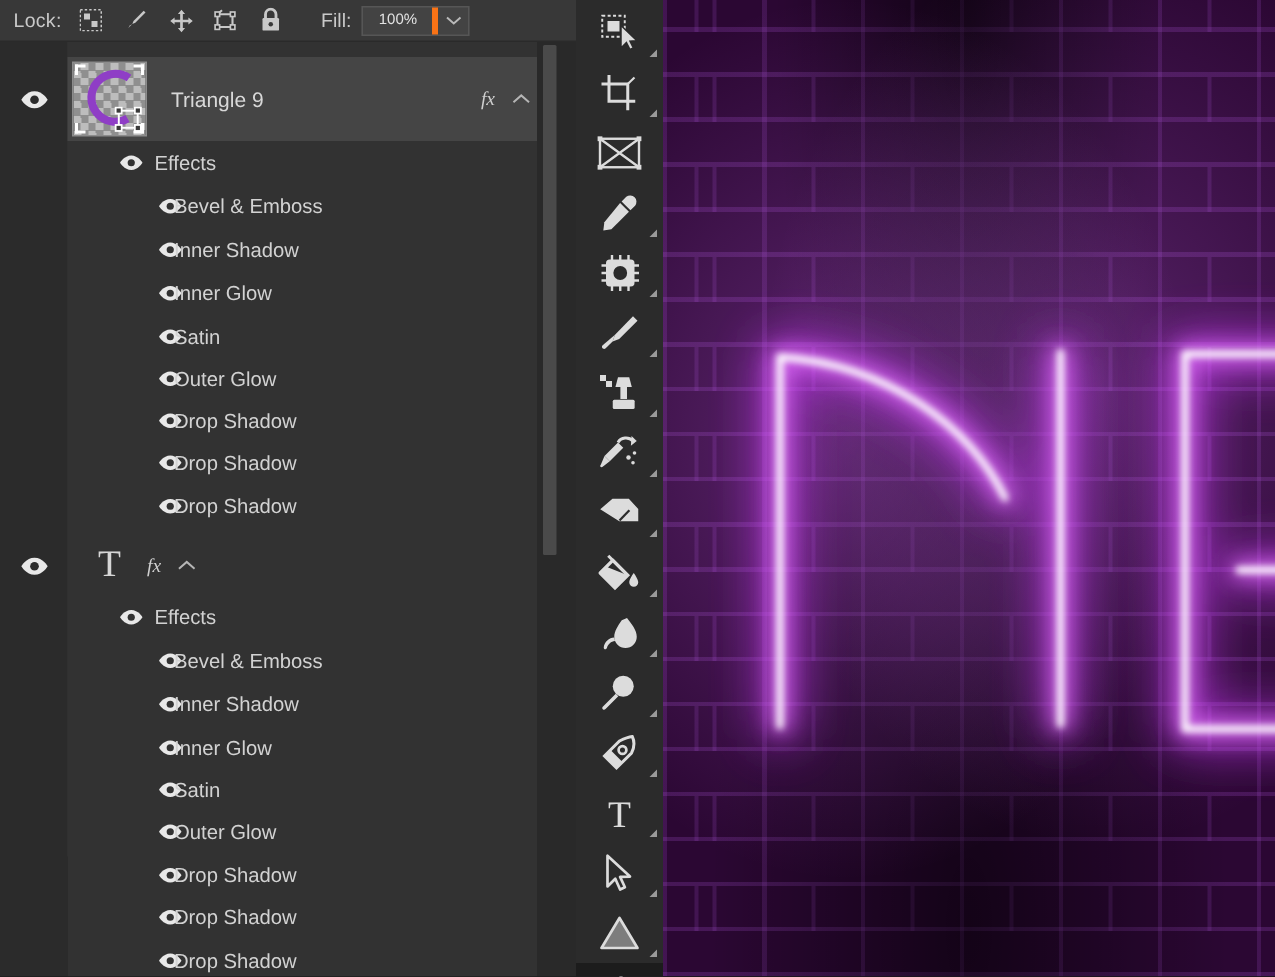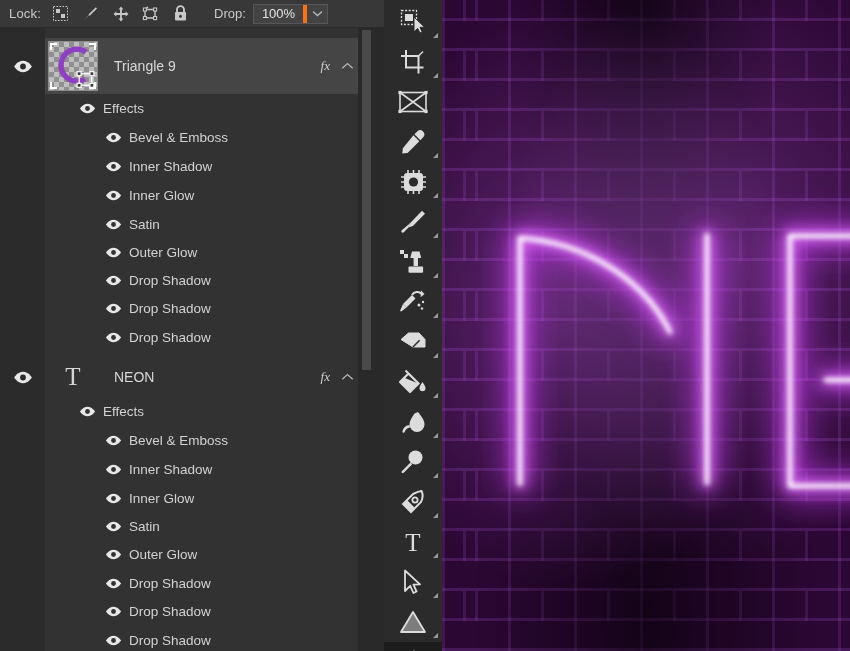--- a/index.html
+++ b/index.html
@@ -65,21 +65,21 @@
     display: flex; align-items: center;
     margin-left: 24px;
   }
   .fill-label { color: #c9c9c9; font-size: 13px; margin-right: 7px; }
   .fill-box {
     display: flex; align-items: stretch;
     height: 20px; background: #434343;
     border: 1px solid #565656;
   }
   .fill-value {
-    color: #e2e2e2; font-size: 13px;
+    color: #e2e2e2; font-size: 10px;
     padding: 0 8px; line-height: 18px;
     min-width: 50px; text-align: center;
     border-right: 4px solid #f97316;
   }
   .fill-caret {
     width: 20px; display: flex;
     align-items: center; justify-content: center;
     cursor: pointer;
   }
 
@@ -162,21 +162,21 @@
   }
   .fx-label {
     position: absolute; top: 0; height: 28px;
     display: flex; align-items: center;
     color: #d2d2d2; font-size: 13.5px;
     white-space: nowrap;
   }
   .fx-row.group .fx-eye { left: 72px; }
   .fx-row.group .fx-label { left: 103px; }
   .fx-row.item .fx-eye { left: 98px; }
-  .fx-row.item .fx-label { left: 129px; }
+  .fx-row.item .fx-label { left: 116px; }
 
   
   .toolbar {
     position: absolute; left: 384px; top: 0;
     width: 58px; height: 651px;
     background: #2b2b2b;
   }
   .tool {
     position: relative; width: 58px; height: 40px;
     display: flex; align-items: center; justify-content: center;
@@ -284,21 +284,21 @@
         <span class="lock-ico">
           <svg width="15" height="17" viewBox="0 0 15 17">
             <path d="M4 7 L4 4.6 A3.5 3.5 0 0 1 11 4.6 L11 7" fill="none" stroke="#c8c8c8" stroke-width="1.9"></path>
             <rect x="2" y="7" width="11" height="8.4" rx="0.8" fill="#c8c8c8"></rect>
             <circle cx="7.5" cy="11.2" r="1.5" fill="#383838"></circle>
           </svg>
         </span>
       </div>
 
       <div class="fill-group">
-        <span class="fill-label">Drop:</span>
+        <span class="fill-label">Fill:</span>
         <div class="fill-box">
           <span class="fill-value">100%</span>
           <span class="fill-caret">
             <svg width="11" height="7" viewBox="0 0 11 7">
               <path d="M1 1.6 L5.5 5.6 L10 1.6" fill="none" stroke="#b9b9b9" stroke-width="1.3"></path>
             </svg>
           </span>
         </div>
       </div>
     </div>
@@ -426,21 +426,20 @@
 
     <div class="layer-row" style="top:349px;">
       <div class="row-eye">
         <svg width="20" height="13" viewBox="0 0 20 13">
           <path d="M10 0.8 C4.4 0.8 1.2 6.5 1.2 6.5 C1.2 6.5 4.4 12.2 10 12.2 C15.6 12.2 18.8 6.5 18.8 6.5 C18.8 6.5 15.6 0.8 10 0.8 Z" fill="#e8e8e8"></path>
           <circle cx="10" cy="6.5" r="2.9" fill="#2b2b2b"></circle>
         </svg>
       </div>
       <div class="row-content">
         <span class="type-icon">T</span>
-        <span class="layer-name">NEON</span>
         <span class="fx-mark">fx</span>
         <span class="fx-caret">
           <svg width="13" height="8" viewBox="0 0 13 8">
             <path d="M1.3 6.2 L6.5 1.6 L11.7 6.2" fill="none" stroke="#b5b5b5" stroke-width="1.3"></path>
           </svg>
         </span>
       </div>
     </div>
 
     <div class="fx-row group" style="top:397px;">

